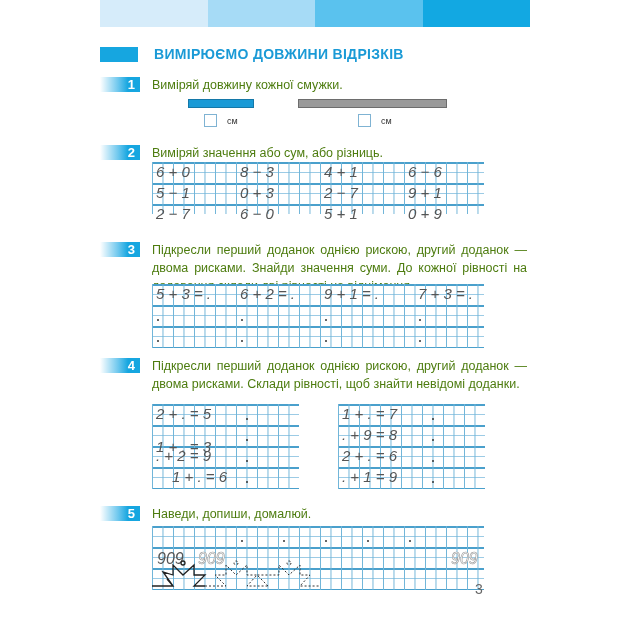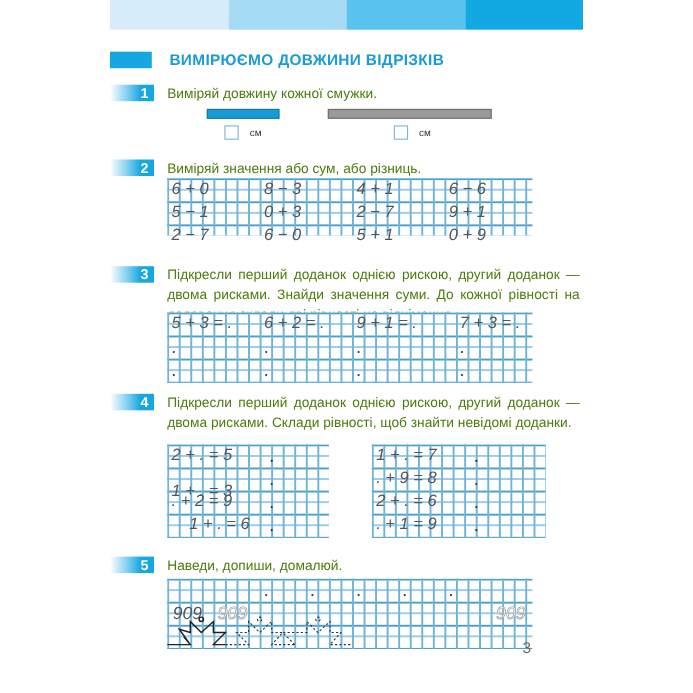--- a/index.html
+++ b/index.html
@@ -116,21 +116,21 @@
   <div class="grid" style="left:52px;top:46px;width:147px;height:85px;">
     <span class="cell-text" style="left:4px;top:1px">2 + . = 5</span>
     <span class="cell-text" style="left:4px;top:34px">1 + . = 3</span>
     <span class="cell-text" style="left:4px;top:43px">. + 2 = 9</span>
     <span class="cell-text" style="left:20px;top:64px">1 + . = 6</span>
     <div class="dot" style="left:94px;top:14px"></div>
     <div class="dot" style="left:94px;top:35px"></div>
     <div class="dot" style="left:94px;top:56px"></div>
     <div class="dot" style="left:94px;top:77px"></div>
   </div>
-  <div class="grid" style="left:238px;top:46px;width:147px;height:85px;padding-left:11px;">
+  <div class="grid" style="left:238px;top:46px;width:147px;height:85px;">
     <span class="cell-text" style="left:4px;top:1px">1 + . = 7</span>
     <span class="cell-text" style="left:4px;top:22px">. + 9 = 8</span>
     <span class="cell-text" style="left:4px;top:43px">2 + . = 6</span>
     <span class="cell-text" style="left:4px;top:64px">. + 1 = 9</span>
     <div class="dot" style="left:94px;top:14px"></div>
     <div class="dot" style="left:94px;top:35px"></div>
     <div class="dot" style="left:94px;top:56px"></div>
     <div class="dot" style="left:94px;top:77px"></div>
   </div>
 </div>

